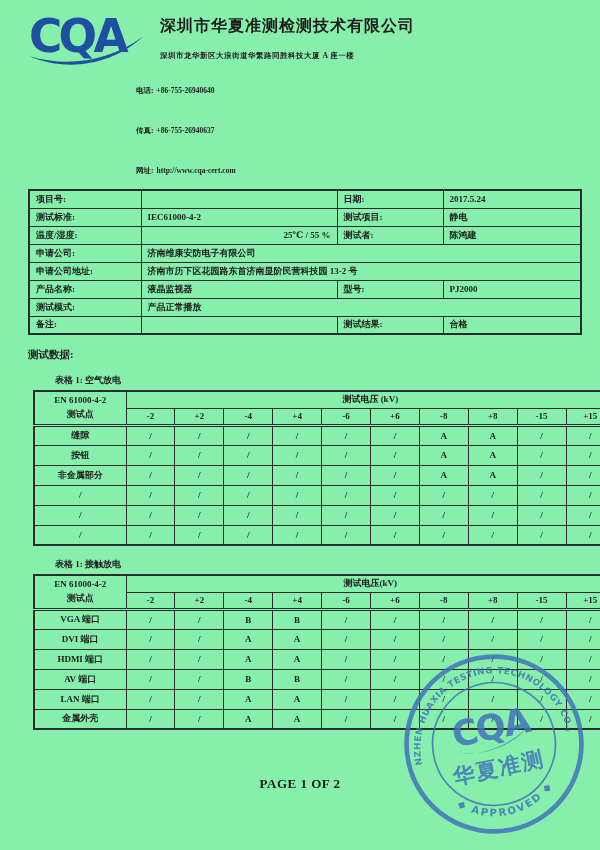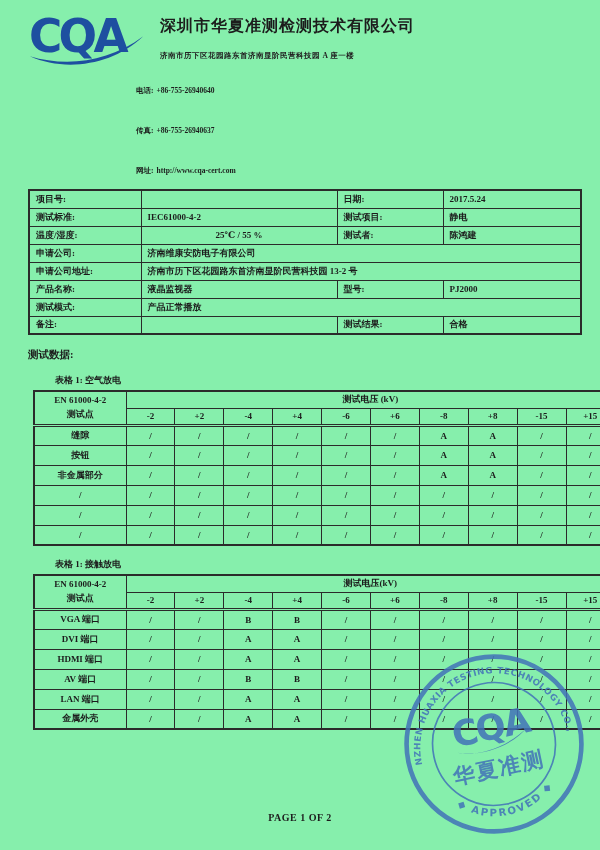--- a/index.html
+++ b/index.html
@@ -23,55 +23,55 @@
   .hdr-right{margin-top:8px;}
   .co-name{font-size:16px;letter-spacing:1px;}
   .co-addr{font-size:7.5px;margin-top:14px;letter-spacing:0.5px;color:#222;}
   .contact{margin:16px 0 0 108px;display:flex;gap:30px;font-size:7.5px;white-space:nowrap;flex-direction:column;}
   .contact .seg span{margin-right:3px;}
   
   table{border-collapse:collapse;table-layout:fixed;}
   .info{width:554px;margin-top:13px;border:2px solid var(--border);font-size:9px;}
   .info td{border:1px solid var(--border);height:18px;padding:1px 6px;overflow:hidden;white-space:nowrap;}
   .info td.lbl{font-weight:bold;}
-  .info td.ctr{text-align:center;margin-left:22px;}
+  .info td.ctr{text-align:right;margin-left:22px;}
   
   .sec-title{margin-top:13px;font-size:10.5px;}
   .tbl-cap{margin:12px 0 3px 27px;font-size:9px;}
   
   .data{width:583px;margin-left:5px;border:2px solid var(--border);font-size:9px;text-align:center;}
   .data td{border:1px solid var(--border);padding:0 2px;height:17px;overflow:hidden;}
   .data col.c-lbl{width:92px;}
   .data .std div{line-height:1.5;}
   .data tbody td{height:20px;}
   .data tbody tr:first-child td{border-top:3px double var(--border);}
   
   .stamp-wrap{position:absolute;left:401px;top:651px;width:186px;height:186px;transform:rotate(-12deg);opacity:0.85;}
   .st-ring{fill:none;stroke:var(--stamp-blue);}
   .st-arc{font-family:"DejaVu Sans",sans-serif;font-size:9.5px;font-weight:bold;letter-spacing:0.6px;fill:var(--stamp-blue);}
   .st-arc-b{font-family:"DejaVu Sans",sans-serif;font-size:11px;font-weight:bold;letter-spacing:2px;fill:var(--stamp-blue);}
   .st-cqa{font-family:"DejaVu Sans",sans-serif;font-size:38px;font-weight:bold;fill:var(--stamp-blue);letter-spacing:-2px;}
   .st-swoosh{fill:var(--stamp-blue);}
   .st-cn{font-size:23px;font-weight:bold;fill:var(--stamp-blue);letter-spacing:2px;}
   
-  .footer{position:absolute;left:0;right:0;top:812px;text-align:center;font-size:10px;letter-spacing:0.5px;}
+  .footer{position:absolute;left:0;right:0;top:776px;text-align:center;font-size:13px;letter-spacing:0.5px;}
 </style>
 </head>
 <body>
 
 <div class="page">
 
   <header class="hdr">
     <svg class="logo-svg" viewBox="0 0 130 64">
       <text x="1" y="46" class="logo-txt">CQA</text>
       <path class="swoosh" d="M2 51 C 42 63, 88 58, 127 29 C 92 62, 40 68, 2 51 Z"></path>
     </svg>
     <div class="hdr-right">
       <div class="co-name">深圳市华夏准测检测技术有限公司</div>
-      <div class="co-addr">济南市历下区花园路东首济南显阶民营科技园 A 座一楼</div>
+      <div class="co-addr">深圳市龙华新区大浪街道华繁路同胜科技大厦 A 座一楼</div>
     </div>
   </header>
 
   <div class="contact">
     <span class="seg">
       <span>电话:</span><span>+86-755-26940640</span>
     </span>
     <span class="seg">
       <span>传真:</span><span>+86-755-26940637</span>
     </span>

